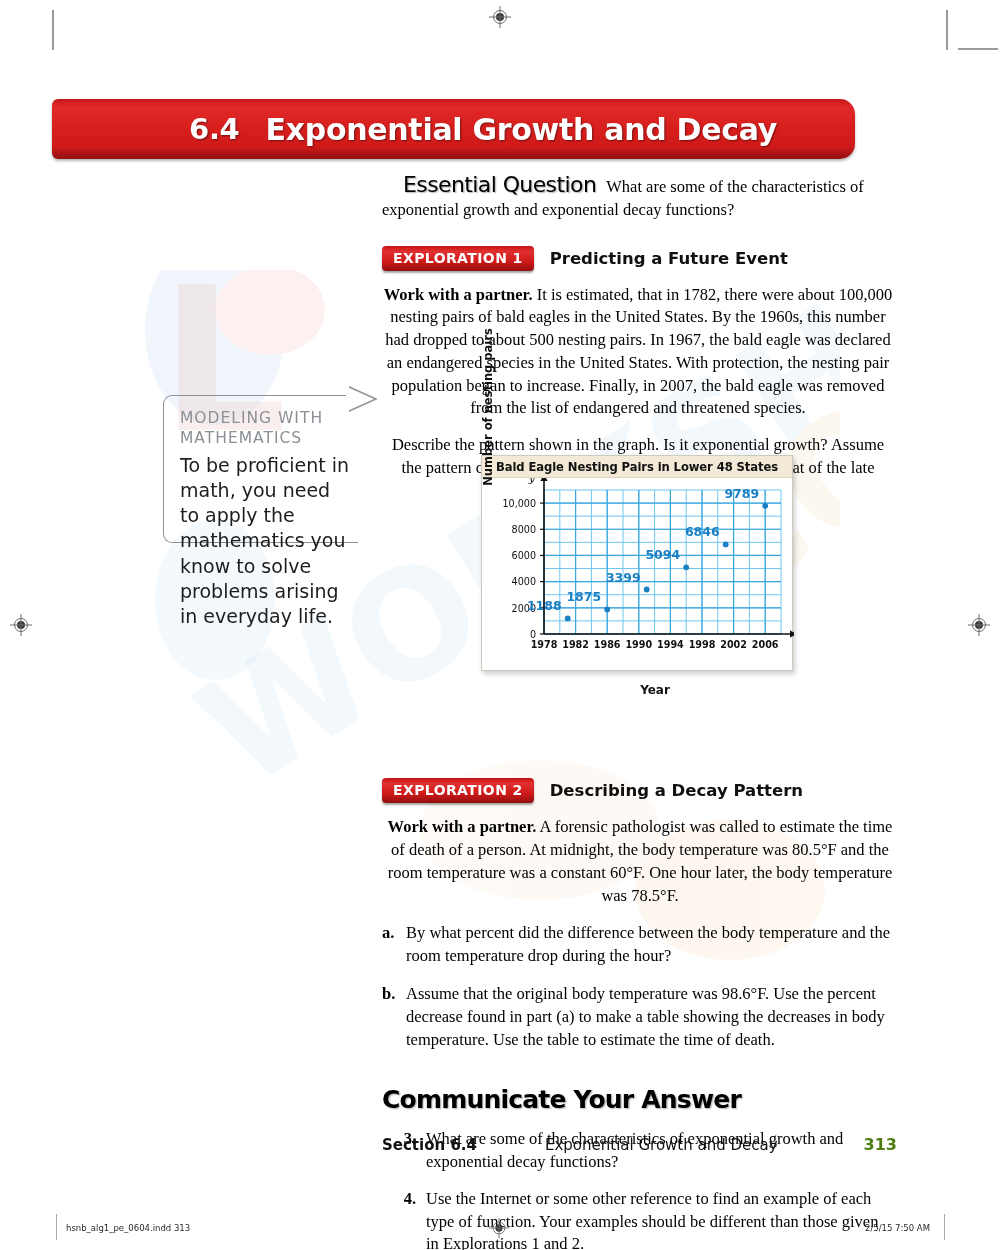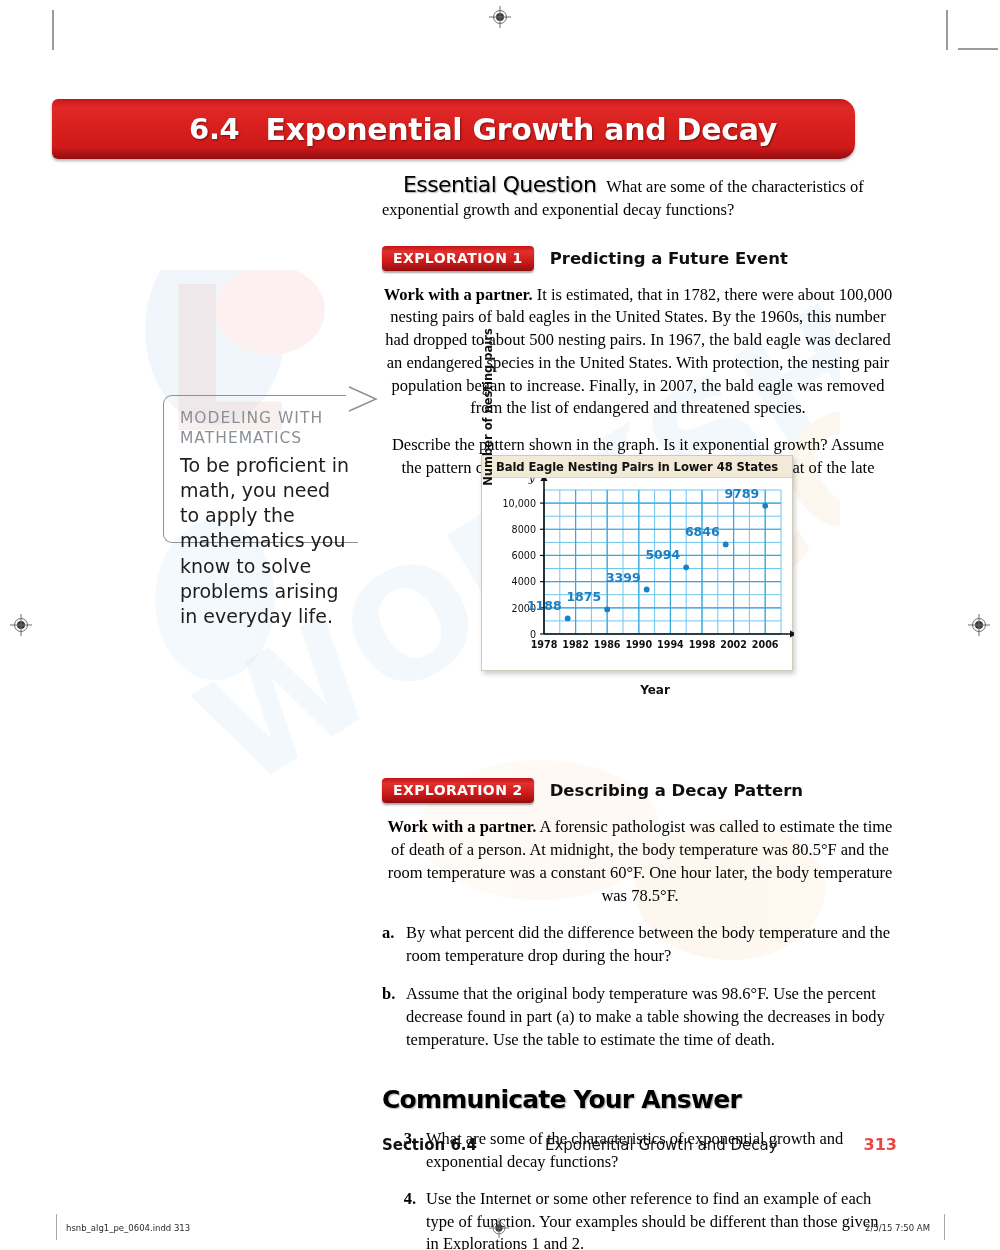--- a/index.html
+++ b/index.html
@@ -146,21 +146,21 @@
 
   
   .pagefoot {
     position:absolute; left:382px; top:1135px; width:515px;
     display:flex; align-items:baseline; z-index:2;
     font-family:"DejaVu Sans", sans-serif;
     gap:40px;
   }
   .pf-sec { font-weight:bold; font-size:15px; color:#111; }
   .pf-title { font-size:15px; color:#111; margin-left:28px; }
-  .pf-num { font-weight:bold; font-size:16px; color:#ef4444; margin-left:auto; }
+  .pf-num { font-weight:bold; font-size:16px; color:#4d7c0f; margin-left:auto; }
 
   .printfoot {
     position:absolute; left:0; top:1218px; width:1000px; height:26px; z-index:2;
     font-family:"DejaVu Sans", sans-serif; font-size:8.5px; color:#2a2a2a;
   }
   .printfoot .l { position:absolute; left:66px; top:5px; }
   .printfoot .r { position:absolute; right:70px; top:5px; }
   .printfoot .bar { position:absolute; top:-4px; width:1px; height:26px; background:#a8a8a8; }
 </style>
 </head>

